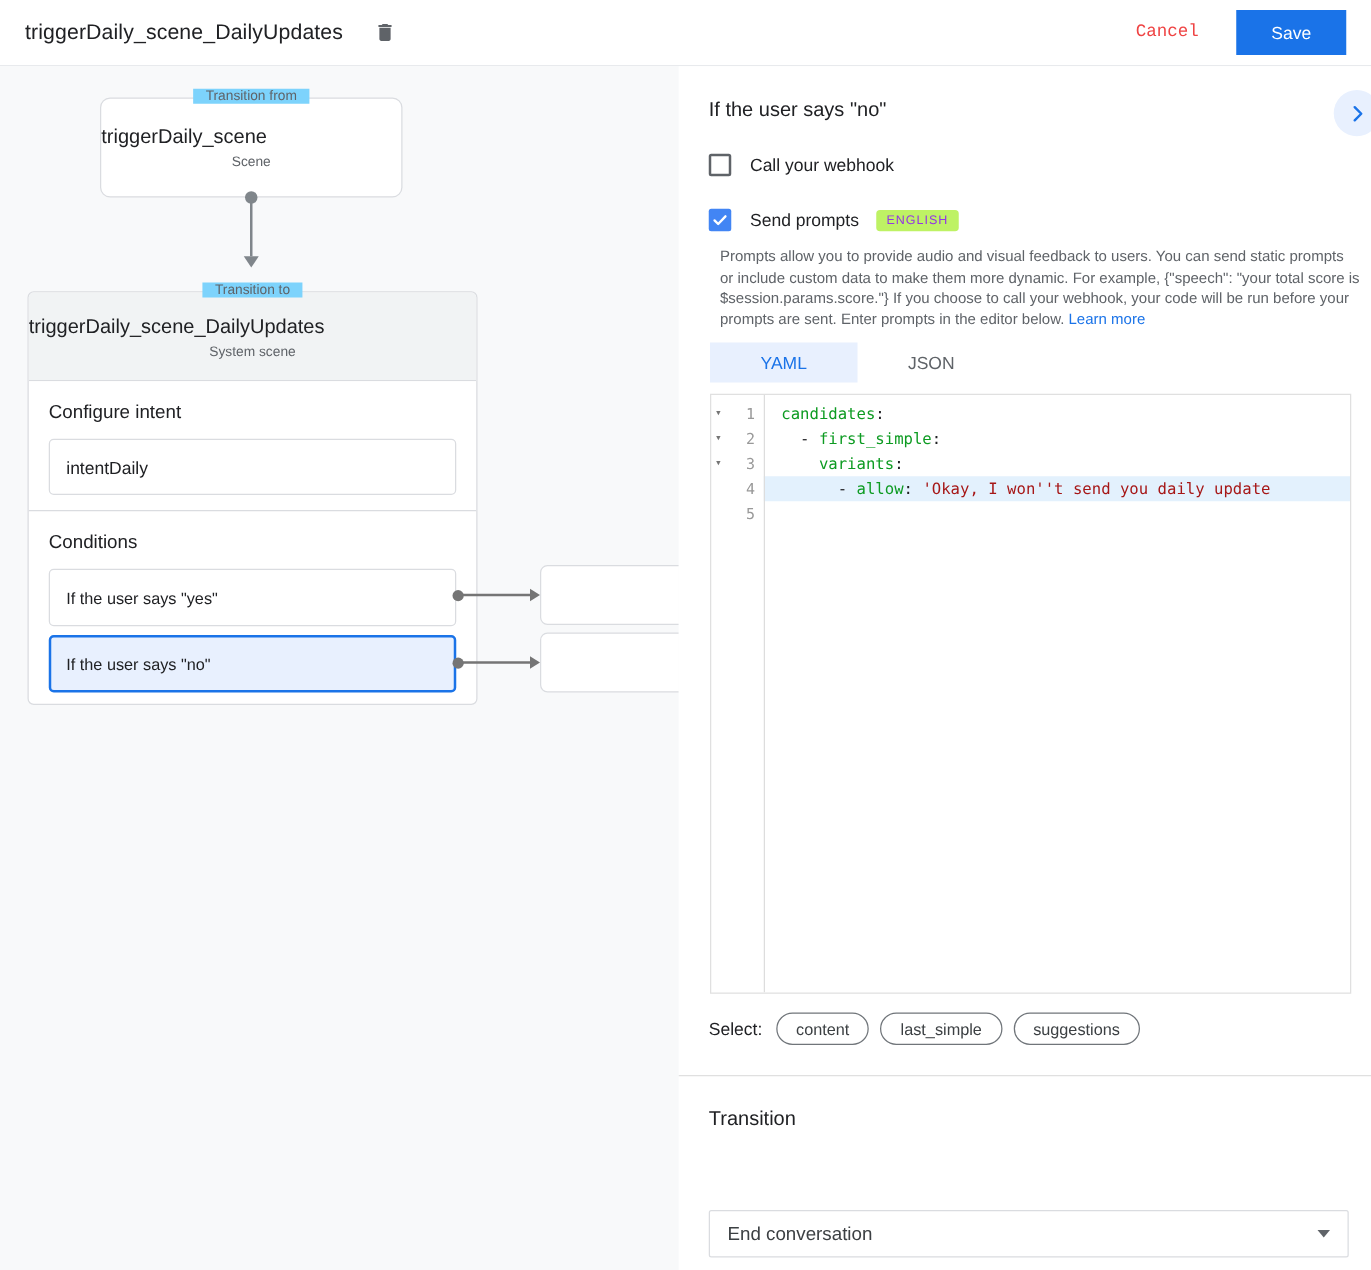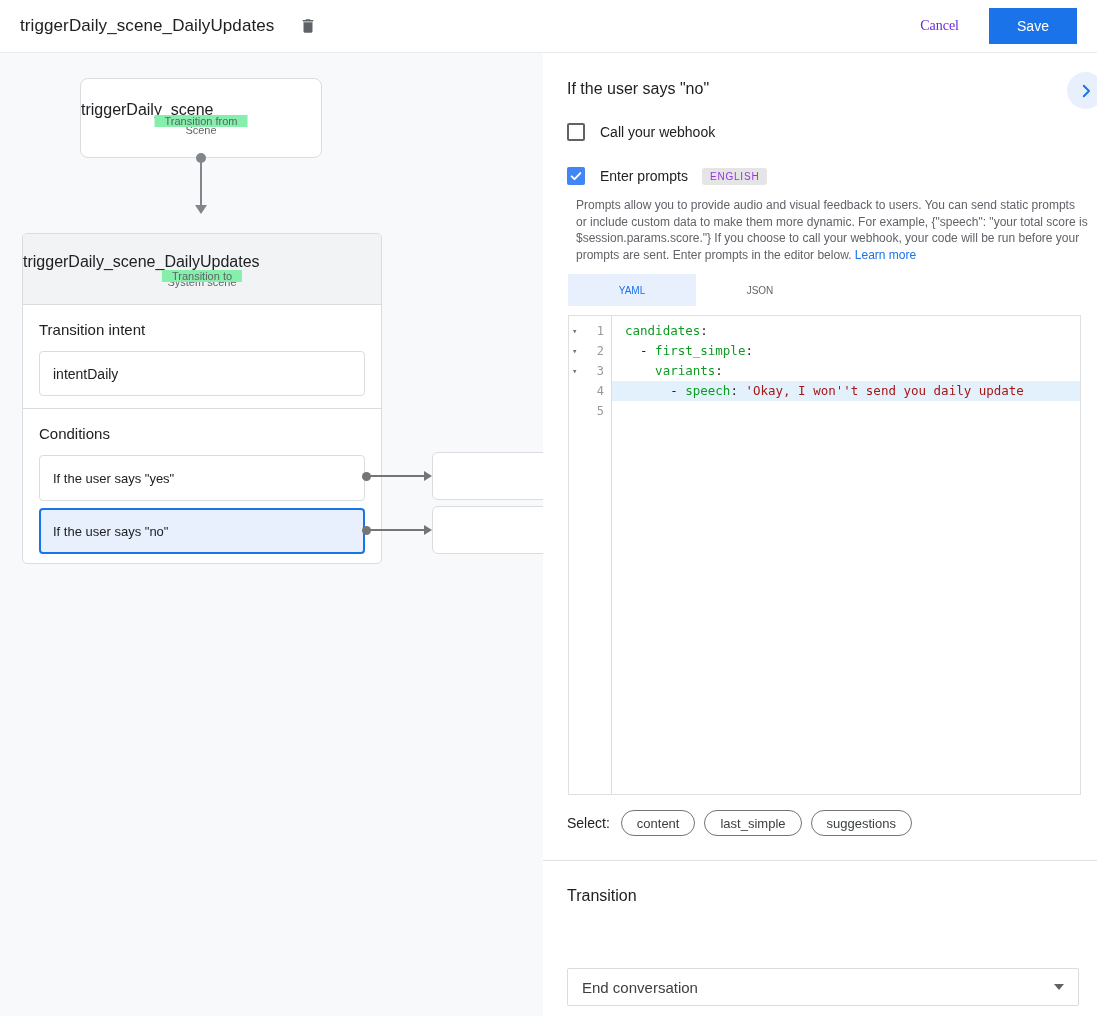--- a/index.html
+++ b/index.html
@@ -7,35 +7,35 @@
     font-family:"Liberation Sans", sans-serif; color:#202124; overflow:hidden; }
 
   
   .topbar { height:53px; display:flex; align-items:center; padding:0 20px;
     background:#fff; border-bottom:1px solid #e8eaed; }
   .topbar .title { font-size:17px; font-weight:500; color:#202124; letter-spacing:.1px; }
   .trash-btn { margin-left:20px; width:28px; height:28px; border:none; background:transparent;
     display:flex; align-items:center; justify-content:center; cursor:pointer; }
   .trash-btn svg { fill:#5f6368; }
   .topbar .spacer { flex:1; }
-  .cancel-btn { border:none; background:transparent; color:#6d28d9; font-size:14px;
-    font-weight:500; margin-right:30px; cursor:pointer; font-family:Liberation Serif, serif; }
+  .cancel-btn { border:none; background:transparent; color:#ef4444; font-size:14px;
+    font-weight:500; margin-right:30px; cursor:pointer; font-family:Liberation Mono, monospace; }
   .save-btn { width:88px; height:36px; background:#1a73e8; color:#fff; border:none;
     border-radius:0; font-size:14px; font-weight:500; cursor:pointer; font-family:inherit; }
 
   
   .main { position:relative; width:1097px; height:963px; }
   .canvas { position:absolute; left:0; top:0; width:543px; height:963px;
     background:#f8f9fa; overflow:hidden; }
   .panel { position:absolute; left:543px; top:0; width:554px; height:963px; background:#fff; }
 
   
   .flow-box { position:absolute; background:#fff; border:1px solid #dadce0; border-radius:8px; }
   .legend { position:absolute; top:-8px; left:50%; transform:translateX(-50%);
-    background:#86efac; padding:0 10px; font-size:11px; color:#5f6368; white-space:nowrap;margin-top:44px; }
+    background:#7dd3fc; padding:0 10px; font-size:11px; color:#5f6368; white-space:nowrap; }
   .from-box { left:80px; top:25px; width:242px; height:80px; }
   .node-name { text-align:left; margin-top:22px; font-size:16px; color:#202124; }
   .node-type { text-align:center; margin-top:5px; font-size:11px; color:#5f6368; }
 
   .v-dot { position:absolute; left:196px; top:100px; width:10px; height:10px;
     border-radius:50%; background:#80868b; }
   .v-line { position:absolute; left:200px; top:106px; width:2px; height:46px; background:#80868b; }
   .v-arrow { position:absolute; left:195px; top:152px; width:0; height:0;
     border-left:6px solid transparent; border-right:6px solid transparent;
     border-top:9px solid #80868b; }
@@ -67,29 +67,29 @@
   .collapse-btn { position:absolute; top:19px; right:-7px; width:37px; height:37px;
     border-radius:50%; background:#e8f0fe; border:none; cursor:pointer;
     display:flex; align-items:center; justify-content:center; }
 
   .check-row { position:absolute; left:24px; display:flex; align-items:center; }
   .checkbox { width:18px; height:18px; border-radius:2px; flex:none; }
   .checkbox.unchecked { border:2px solid #5f6368; background:#fff; }
   .checkbox.checked { background:#4285f4; display:flex; align-items:center; justify-content:center; }
   .check-label { margin-left:15px; font-size:14px; font-weight:500; color:#202124; }
   .lang-badge { margin-left:14px; font-size:10px; font-weight:500; letter-spacing:.8px;
-    color:#9334e6; background:#e5e5e5; padding:3px 8px; border-radius:3px; }
+    color:#9334e6; background:#bef264; padding:3px 8px; border-radius:3px; }
 
   .desc { position:absolute; left:12px; width:512px; font-size:12px; line-height:16.5px;
     color:#5f6368;margin-left:21px; }
   .link { color:#1a73e8; text-decoration:none; cursor:pointer; }
 
   .tabs { position:absolute; left:25px; top:221px; display:flex; }
-  .tab { width:128px; height:32px; display:flex; align-items:center; justify-content:center;
-    font-size:10px; font-weight:500; color:#5f6368; cursor:pointer; }
+  .tab { width:118px; height:32px; display:flex; align-items:center; justify-content:center;
+    font-size:14px; font-weight:500; color:#5f6368; cursor:pointer; }
   .tab.active { background:#e8f0fe; color:#1a73e8; }
 
   .editor { position:absolute; left:25px; top:262px; width:513px; height:480px;
     border:1px solid #e0e0e0; background:#fff; padding-top:5px;
     font-family:"DejaVu Sans Mono", monospace; font-size:12.5px; overflow:hidden; }
   .editor::before { content:""; position:absolute; left:42px; top:0; bottom:0; width:1px;
     background:#dddddd; }
   .code-line { display:flex; height:20px; line-height:20px; }
   .gutter { width:42px; flex:none; display:flex; align-items:center; }
   .fold { width:14px; padding-left:3px; font-size:9px; color:#757575; }
@@ -146,21 +146,21 @@
     <div class="v-line"></div>
     <div class="v-arrow"></div>
 
     <div class="to-container">
       <div class="legend">Transition to</div>
       <div class="to-header">
         <div class="node-name">triggerDaily_scene_DailyUpdates</div>
         <div class="node-type">System scene</div>
       </div>
       <div class="section">
-        <div class="section-heading">Transition intent</div>
+        <div class="section-heading">Configure intent</div>
         <div class="intent-input">intentDaily</div>
       </div>
       <div class="h-divider"></div>
       <div class="section">
         <div class="section-heading">Conditions</div>
         <div class="cond-row">If the user says "yes"</div>
         <div class="cond-row selected">If the user says "no"</div>
       </div>
     </div>
 
@@ -192,21 +192,21 @@
     </div>
 
     <div class="check-row" style="top:114px;">
       <div class="checkbox checked">
         <span style="display:flex;">
           <svg width="14" height="14" viewBox="0 0 24 24" fill="none" stroke="#ffffff" stroke-width="3.2" stroke-linecap="round" stroke-linejoin="round">
               <polyline points="4.5,12.5 9.5,17.5 19.5,7"></polyline>
             </svg>
         </span>
       </div>
-      <div class="check-label">Enter prompts</div>
+      <div class="check-label">Send prompts</div>
       <div class="lang-badge">ENGLISH</div>
     </div>
 
     <div class="desc" style="top:144px;"><span>Prompts allow you to provide audio and visual feedback to users. You can send static prompts or include custom data to make them more dynamic. For example, {"speech": "your total score is $session.params.score."} If you choose to call your webhook, your code will be run before your prompts are sent. Enter prompts in the editor below. </span><a class="link">Learn more</a></div>
 
     <div class="tabs">
       <div class="tab active">YAML</div>
       <div class="tab">JSON</div>
     </div>
 
@@ -230,21 +230,21 @@
             <span class="fold">▾</span>
             <span class="lnum">3</span>
           </div>
         <div class="code"><span class="tok-plain">    </span><span class="tok-key">variants</span><span class="tok-plain">:</span></div>
       </div>
       <div class="code-line hl">
         <div class="gutter">
             <span class="fold"></span>
             <span class="lnum">4</span>
           </div>
-        <div class="code"><span class="tok-plain">      - </span><span class="tok-key">speech</span><span class="tok-plain">: </span><span class="tok-str">'Okay, I won''t send you daily update</span></div>
+        <div class="code"><span class="tok-plain">      - </span><span class="tok-key">allow</span><span class="tok-plain">: </span><span class="tok-str">'Okay, I won''t send you daily update</span></div>
       </div>
       <div class="code-line">
         <div class="gutter">
             <span class="fold"></span>
             <span class="lnum">5</span>
           </div>
         <div class="code"></div>
       </div>
     </div>
 

